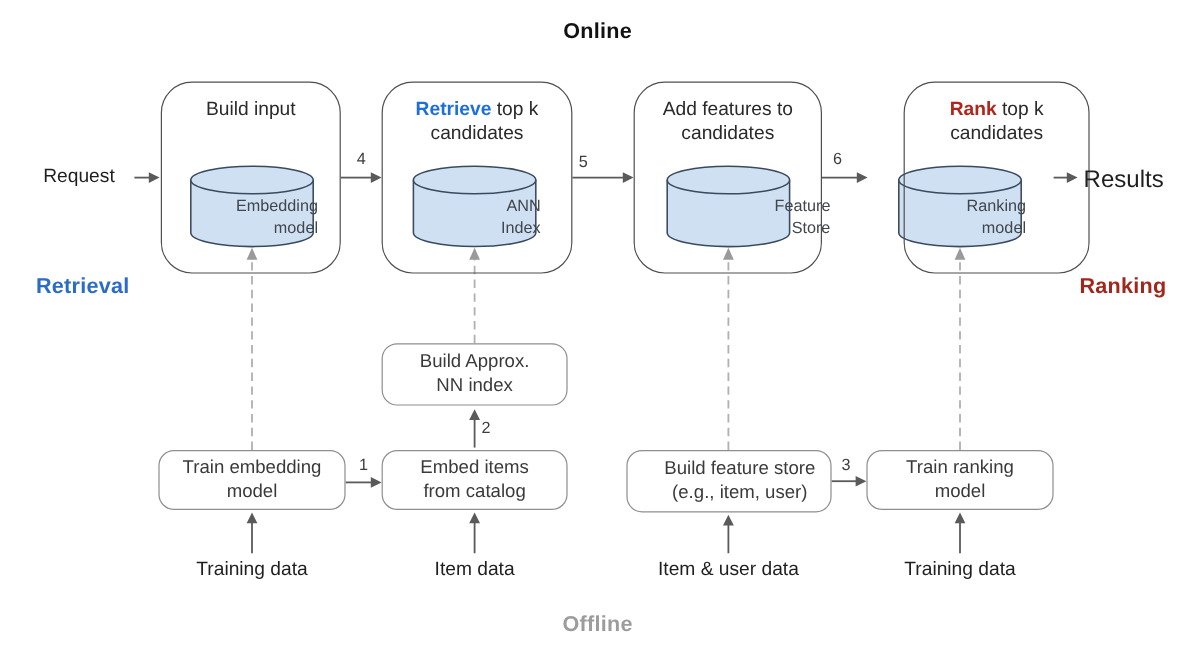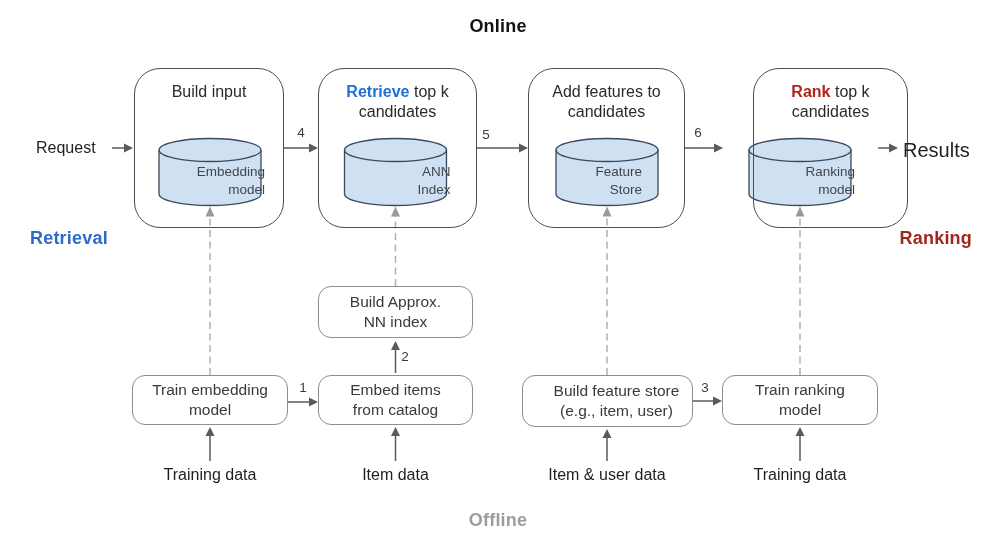--- a/index.html
+++ b/index.html
@@ -150,21 +150,21 @@
   </div>
 
   <div class="txt db-label" style="left:155px;">
     <div>Embedding</div>
     <div>model</div>
   </div>
   <div class="txt db-label" style="left:340.5px;">
     <div>ANN</div>
     <div>Index</div>
   </div>
-  <div class="txt db-label" style="left:532px;">
+  <div class="txt db-label" style="left:582px;">
     <div>Feature</div>
     <div>Store</div>
   </div>
   <div class="txt db-label" style="left:745px;">
     <div>Ranking</div>
     <div>model</div>
   </div>
 
   <div class="small-box" style="left:318px;top:286px;width:155px;height:52px;align-items:center;">
     <div class="inner">

